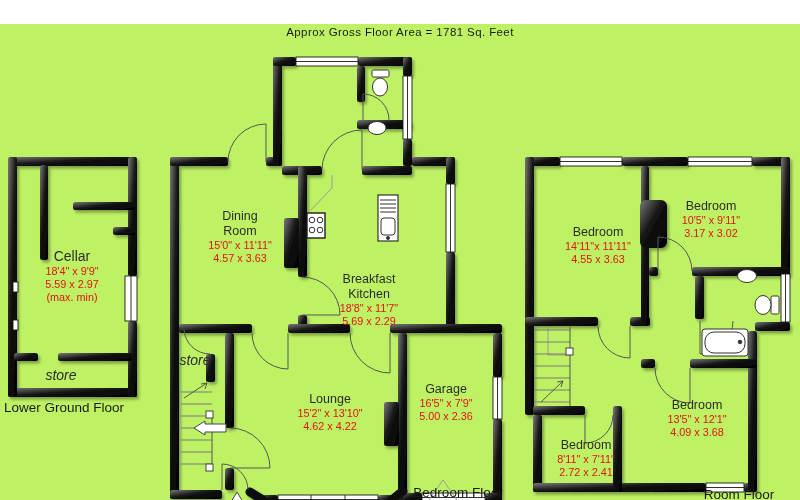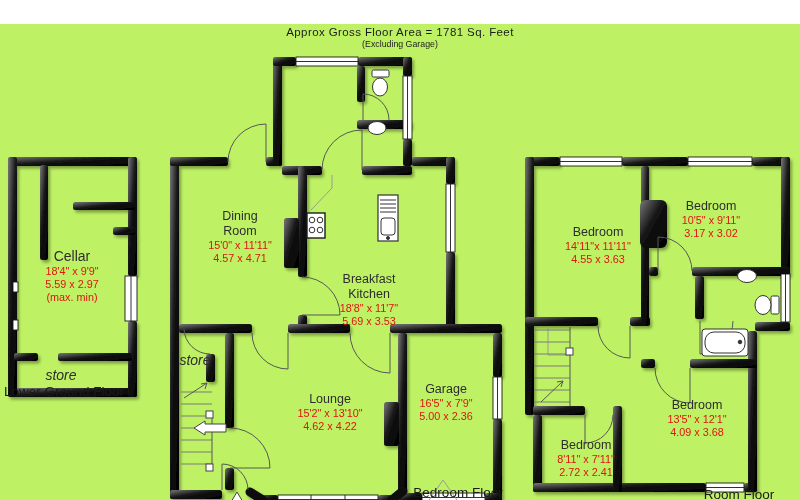--- a/index.html
+++ b/index.html
@@ -244,43 +244,42 @@
       <rect x="771" y="272" width="8" height="18" rx="1.5"></rect>
       <ellipse cx="763" cy="281" rx="8" ry="9.5"></ellipse>
     </g>
     <ellipse cx="747" cy="252" rx="9.5" ry="6.5" fill="#fff" stroke="#333"></ellipse>
     <polygon points="237,468 243,478 240,478 240,497 234,497 234,478 231,478" fill="#fff" stroke="#444"></polygon>
   </g>
 </svg>
 
   <div class="hdr">
     <div class="l1">Approx Gross Floor Area  =  1781  Sq. Feet</div>
-    <div class="l2">(Excluding Garage)</div>
   </div>
 
   <div class="rlabel" style="left:72px;top:224px">
     <div class="rname big">Cellar</div>
     <div class="rdim">18'4" x  9'9"</div>
     <div class="rdim">5.59  x  2.97</div>
     <div class="rdim">(max. min)</div>
   </div>
   <div class="rlabel small-room" style="left:61px;top:343px">store</div>
-  <div class="floorlab" style="left:64px;top:360px">Lower Ground Floor</div>
+  <div class="floorlab" style="left:64px;top:376px">Lower Ground Floor</div>
 
   <div class="rlabel" style="left:240px;top:185px">
     <div class="rname">Dining
 Room</div>
     <div class="rdim">15'0" x 11'11"</div>
-    <div class="rdim">4.57  x  4.71</div>
+    <div class="rdim">4.57  x  3.63</div>
   </div>
   <div class="rlabel" style="left:369px;top:248px">
     <div class="rname">Breakfast
 Kitchen</div>
     <div class="rdim">18'8" x 11'7"</div>
-    <div class="rdim">5.69  x  3.53</div>
+    <div class="rdim">5.69  x  2.29</div>
   </div>
   <div class="rlabel" style="left:330px;top:368px">
     <div class="rname">Lounge</div>
     <div class="rdim">15'2" x 13'10"</div>
     <div class="rdim">4.62  x  4.22</div>
   </div>
   <div class="rlabel" style="left:446px;top:358px">
     <div class="rname">Garage</div>
     <div class="rdim">16'5" x  7'9"</div>
     <div class="rdim">5.00  x  2.36</div>

